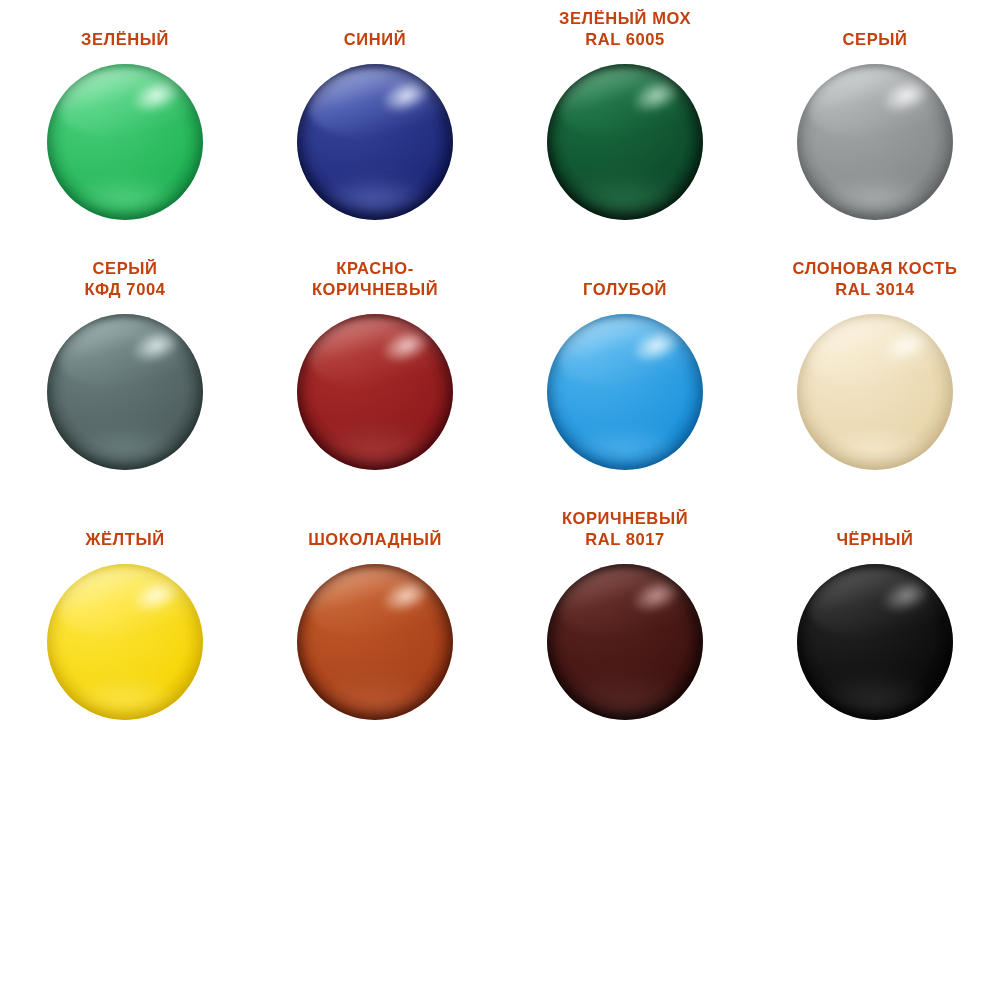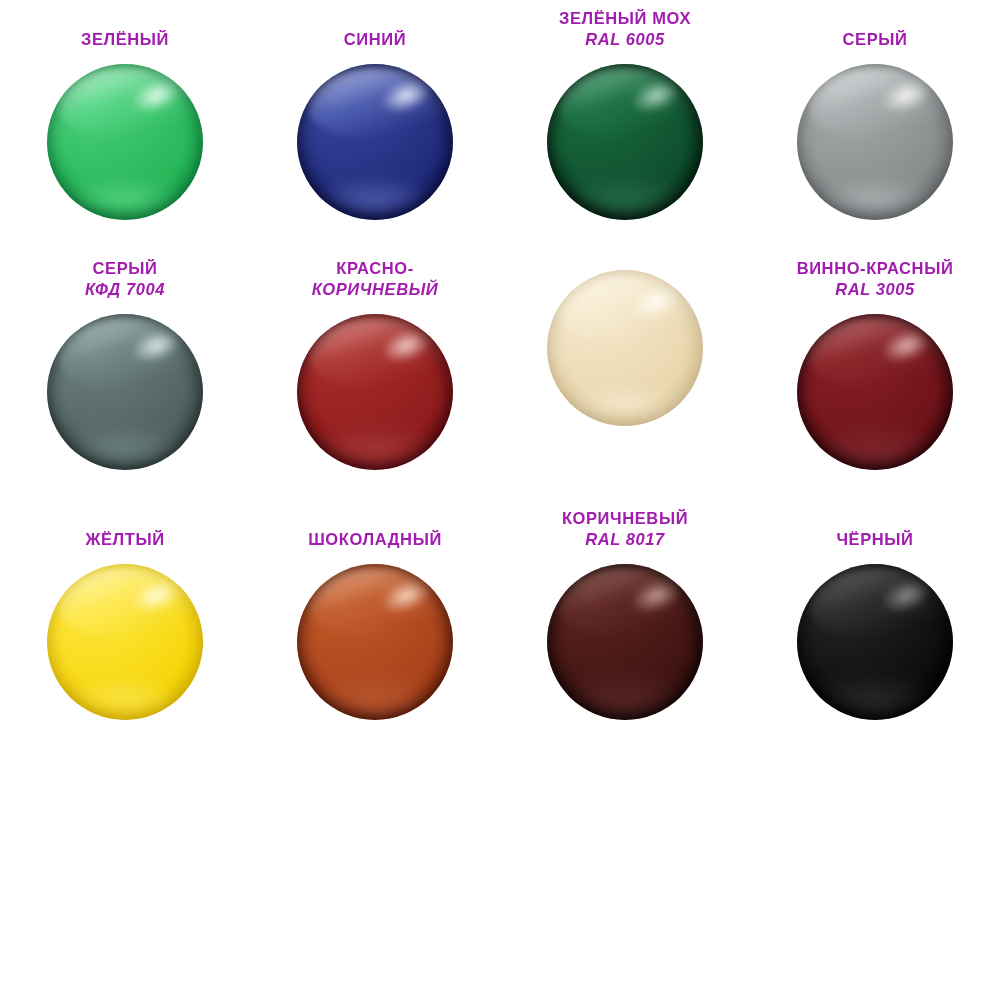--- a/index.html
+++ b/index.html
@@ -31,35 +31,34 @@
     flex-direction: column;
     align-items: center;
     justify-content: flex-start;
   }
 
   .swatch-label {
     font-family: "Liberation Sans", sans-serif;
     font-size: 16.5px;
     font-weight: bold;
     letter-spacing: 0.6px;
-    color: #a21caf;
+    color: #c2410c;
     text-align: center;
     line-height: 1.28;
     text-transform: uppercase;
     white-space: pre-line;
     height: 44px;
     display: flex;
     flex-direction: column;
     justify-content: flex-end;
     padding-bottom: 2px;
     box-sizing: border-box;
   }
   .swatch-label .line2 {
     display: block;
-    font-style: italic;
   }
 
   .swatch-disc-wrap {
     width: 156px;
     height: 156px;
     margin-top: 12px;
     position: relative;
   }
 
   
@@ -235,41 +234,42 @@
       <div class="swatch-disc-wrap">
         <div class="swatch-disc" style="--base: #8e1a1c; --lite: #aa2e2a; --edge: #510a10; --spec: rgba(238,180,176,0.86); --spec-mid: rgba(190,86,80,0.40); --hot: rgba(252,224,220,0.88); --bounce: rgba(174,66,62,0.45); --rim: rgba(44,2,6,0.80);">
           <div class="gloss-band"></div>
           <div class="gloss-hot"></div>
           <div class="gloss-bounce"></div>
           <div class="gloss-rim"></div>
         </div>
       </div>
     </div>
     <div class="swatch-cell">
+      <div class="swatch-label"><span>ГОЛУБОЙ</span></div>
+      <div class="swatch-disc-wrap">
+        <div class="swatch-disc" style="--base: #1d93dd; --lite: #4fb4ec; --edge: #0a63a6; --spec: rgba(206,238,255,0.92); --spec-mid: rgba(112,194,242,0.42); --hot: rgba(238,250,255,0.94); --bounce: rgba(96,190,240,0.48); --rim: rgba(6,56,96,0.55);">
+          <div class="gloss-band"></div>
+          <div class="gloss-hot"></div>
+          <div class="gloss-bounce"></div>
+          <div class="gloss-rim"></div>
+        </div>
+      </div>
+    </div>
+    <div class="swatch-cell">
+      <div class="swatch-label"><span>СЛОНОВАЯ КОСТЬ</span><span class="line2">RAL 3014</span></div>
       <div class="swatch-disc-wrap">
         <div class="swatch-disc" style="--base: #e8d5ab; --lite: #f6eace; --edge: #c9b488; --spec: rgba(255,250,238,0.92); --spec-mid: rgba(248,238,214,0.50); --hot: rgba(255,253,246,0.92); --bounce: rgba(250,240,218,0.55); --rim: rgba(186,166,126,0.50);">
           <div class="gloss-band"></div>
           <div class="gloss-hot"></div>
           <div class="gloss-bounce"></div>
           <div class="gloss-rim"></div>
         </div>
       </div>
     </div>
     <div class="swatch-cell">
-      <div class="swatch-label"><span>ВИННО-КРАСНЫЙ</span><span class="line2">RAL 3005</span></div>
-      <div class="swatch-disc-wrap">
-        <div class="swatch-disc" style="--base: #6b1218; --lite: #8a2026; --edge: #2e0408; --spec: rgba(216,150,150,0.78); --spec-mid: rgba(150,56,58,0.42); --hot: rgba(244,206,204,0.82); --bounce: rgba(128,42,46,0.45); --rim: rgba(22,0,4,0.88);">
-          <div class="gloss-band"></div>
-          <div class="gloss-hot"></div>
-          <div class="gloss-bounce"></div>
-          <div class="gloss-rim"></div>
-        </div>
-      </div>
-    </div>
-    <div class="swatch-cell">
       <div class="swatch-label"><span>ЖЁЛТЫЙ</span></div>
       <div class="swatch-disc-wrap">
         <div class="swatch-disc" style="--base: #f5d505; --lite: #ffe845; --edge: #cfa900; --spec: rgba(255,250,200,0.90); --spec-mid: rgba(255,238,118,0.45); --hot: rgba(255,254,236,0.92); --bounce: rgba(255,234,110,0.50); --rim: rgba(176,142,0,0.42);">
           <div class="gloss-band"></div>
           <div class="gloss-hot"></div>
           <div class="gloss-bounce"></div>
           <div class="gloss-rim"></div>
         </div>
       </div>
     </div>

